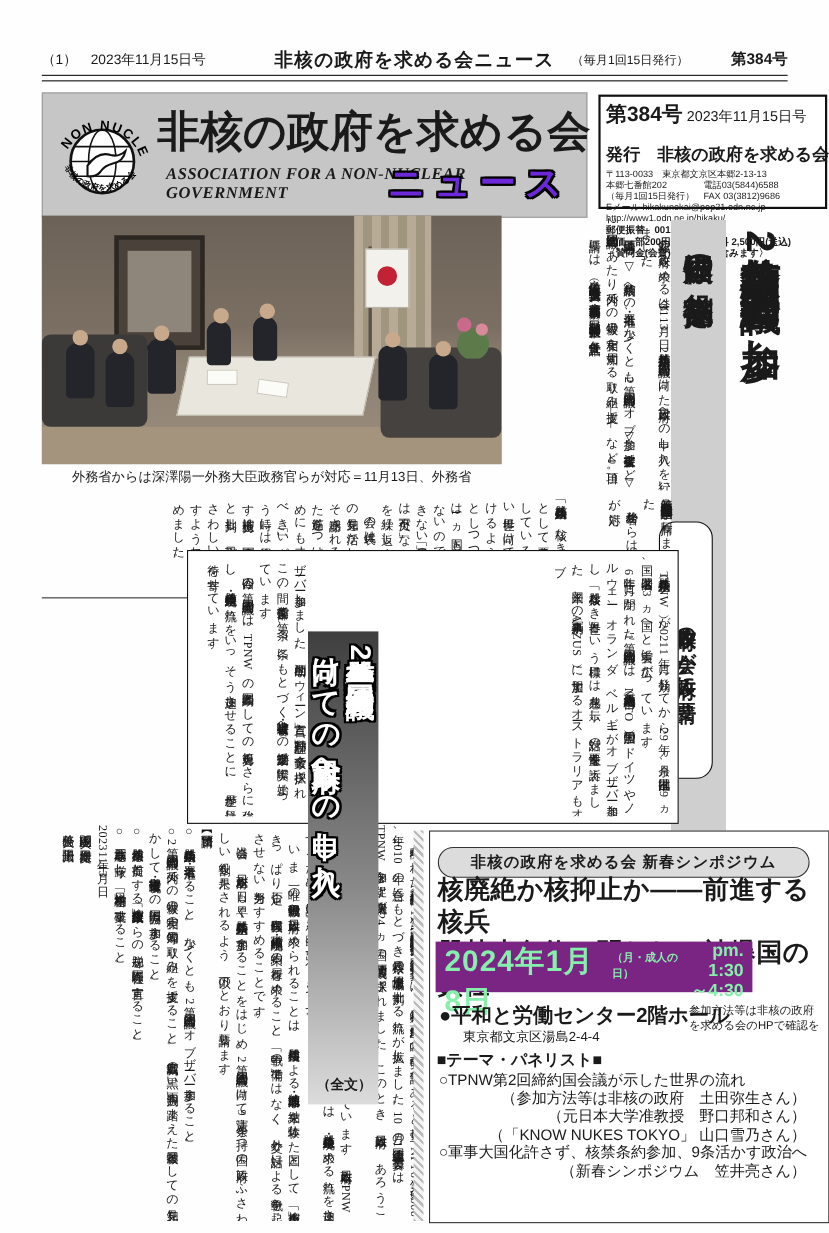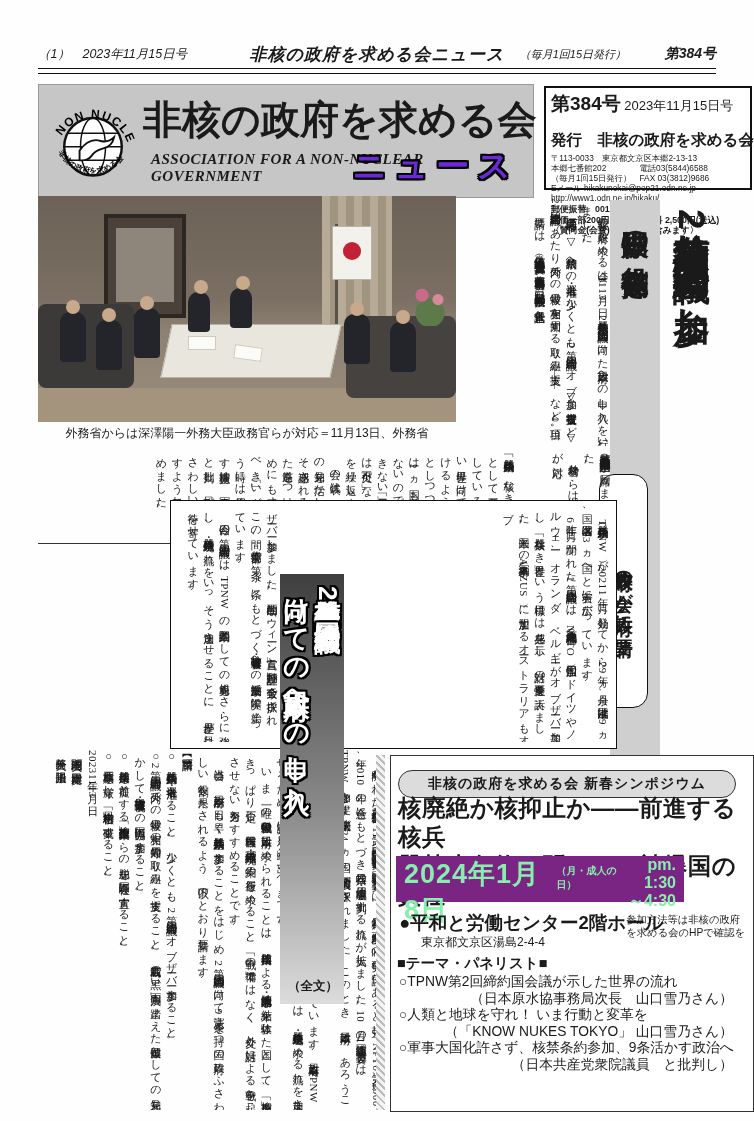--- a/index.html
+++ b/index.html
@@ -1,21 +1,21 @@
 <!DOCTYPE html>
 <html lang="ja"><head>
 <meta charset="utf-8">
 <style>
   html,body{margin:0;padding:0;background:#e8e8e6;}
   .page{position:relative;width:754px;height:1121px;margin:0 auto;background:#fefefe;
         font-family:"Liberation Serif","DejaVu Serif",serif;color:#1a1a1a;overflow:hidden;}
   .abs{position:absolute;}
   
   .topstrip{left:38px;top:44px;width:678px;height:20px;font-family:"Liberation Sans","DejaVu Sans",sans-serif;
-            font-size:12.5px;display:flex;align-items:center;font-style:italic;}
+            font-size:12.5px;display:flex;align-items:center;}
   .topstrip .ctr{position:absolute;left:0;right:0;text-align:center;font-weight:bold;font-size:17px;letter-spacing:1px;}
   .topstrip .lft{position:absolute;left:0;}
   .topstrip .freq{position:absolute;right:90px;font-size:11px;text-align:center;}
   .topstrip .iss{position:absolute;right:0;font-weight:bold;font-size:14px;}
   .dblrule{left:38px;top:68px;width:678px;height:4px;border-top:1.6px solid #111;border-bottom:1px solid #111;}
   
   .mast{left:38px;top:84px;width:494px;height:112px;background:#c6c6c6;border:1px solid #9a9a9a;}
   .mast-title{position:absolute;left:104px;top:8px;font-family:"Liberation Sans","DejaVu Sans",sans-serif;
               font-weight:bold;font-size:39px;letter-spacing:0px;white-space:nowrap;}
   .mast-en{position:absolute;left:112px;top:66px;font-style:italic;font-weight:bold;font-size:15px;
@@ -224,21 +224,21 @@
       <span class="tm">pm. 1:30
 ～4:30</span>
     </div>
     <div class="symp-venue">●平和と労働センター2階ホール</div>
     <div class="symp-addr">東京都文京区湯島2-4-4</div>
     <div class="symp-hp">参加方法等は非核の政府
 を求める会のHPで確認を</div>
     <div class="symp-theme">■テーマ・パネリスト■</div>
     <div class="symp-list">
       <div class="topic">○TPNW第2回締約国会議が示した世界の流れ</div>
-      <div class="speaker">（日本原水協事務局次長　山口雪乃さん）</div>
-      <div class="topic">○人類と地球を守れ！ いま行動と変革を</div>
+      <div class="speaker">（参加方法等は非核の政府　土田弥生さん）</div>
+      <div class="speaker">（元日本大学准教授　野口邦和さん）</div>
       <div class="speaker">（「KNOW NUKES TOKYO」 山口雪乃さん）</div>
       <div class="topic">○軍事大国化許さず、核禁条約参加、9条活かす政治へ</div>
-      <div class="speaker">（日本共産党衆院議員　と批判し）</div>
+      <div class="speaker">（新春シンポジウム　笠井亮さん）</div>
     </div>
   </div>
 
 </div>
 
 </body></html>

